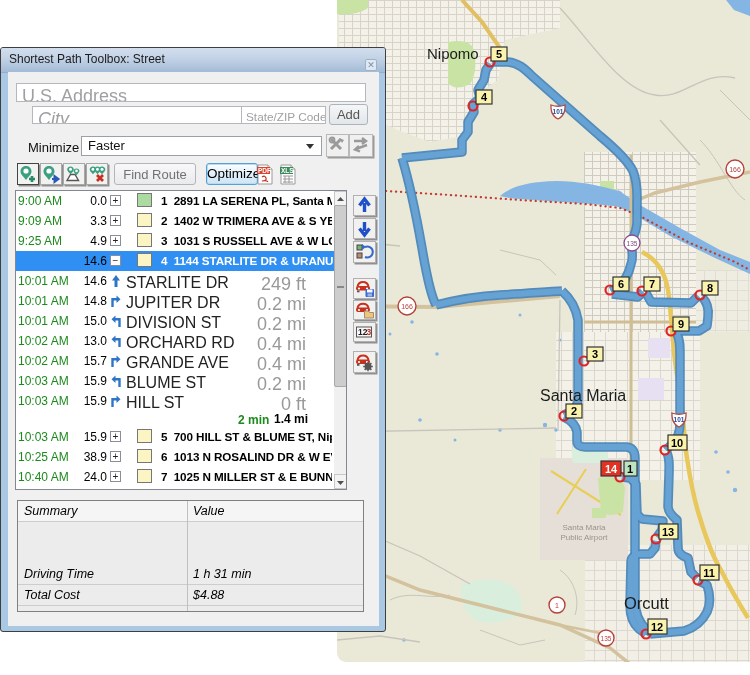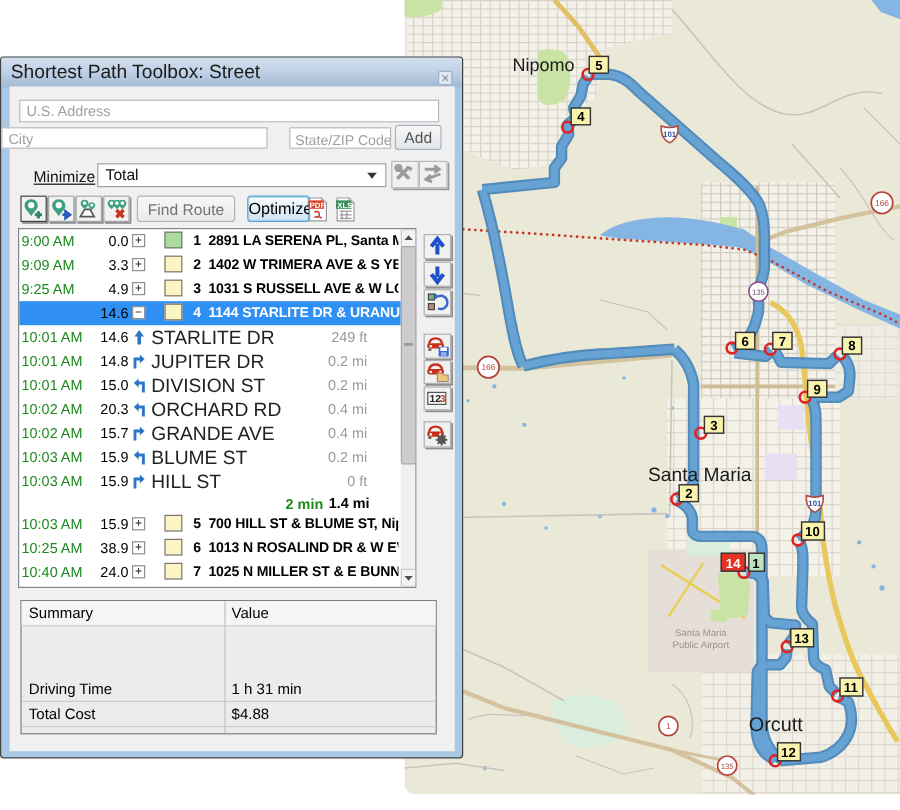--- a/index.html
+++ b/index.html
@@ -4,31 +4,31 @@
 <style>
 html,body{margin:0;padding:0;background:#fff;width:750px;height:675px;overflow:hidden;
   font-family:"Liberation Sans",sans-serif;}
 #stage{position:relative;width:750px;height:675px;}
 #map{position:absolute;left:337px;top:0;width:413px;height:662px;border-bottom-left-radius:9px;overflow:hidden;}
 #dlg{position:absolute;left:0;top:47px;width:386px;height:585px;border:1px solid #3f3f3f;border-radius:3px;
   background:#a9c8e3;box-sizing:border-box;}
 #tbar{left:0;top:0;width:384px;height:25px;background:linear-gradient(#d2deed,#c2d2e6 45%,#a3bbd6);border-radius:2px 2px 0 0;border-bottom:1px solid #93add0;}
 #dlg *{box-sizing:border-box;}
 .abs{position:absolute;}
-#title{left:8px;top:4px;font-size:16px;color:#1b1b1b;}
+#title{left:8px;top:4px;font-size:12px;color:#1b1b1b;}
 #closebtn{left:364px;top:11px;width:12px;height:12px;background:#dfe9f3;border:1px solid #9fb2c4;border-radius:2px;
  color:#7e8f9f;font-size:9px;line-height:10px;text-align:center;}
 #content{left:7px;top:24px;width:371px;height:554px;background:#f0f0f0;}
-.field{background:#fff;border:1px solid #b4b8bd;color:#a0a0a0;font-size:12px;padding:2px 0 0 5px;white-space:nowrap;overflow:hidden;}
+.field{background:#fff;border:1px solid #b4b8bd;color:#a0a0a0;font-size:18px;padding:2px 0 0 5px;white-space:nowrap;overflow:hidden;}
 #fUS{left:15px;top:35px;width:350px;height:19px;}
-#fCity{left:0;top:58px;width:222px;height:18px;}
+#fCity{left:31px;top:58px;width:222px;height:18px;font-style:italic;}
 #fState{left:240px;top:58px;width:85px;height:18px;font-size:11.8px;padding-left:4px;padding-top:3px;}
 #bAdd{left:328px;top:56px;width:39px;height:21px;background:linear-gradient(#f6f6f6,#e2e6ea);
  border:1px solid #aab4be;border-radius:3px;color:#555;font-size:13px;text-align:center;padding-top:2px;}
-#lblMin{left:27px;top:92px;font-size:13px;color:#111;text-decoration:underline;}
+#lblMin{left:27px;top:92px;font-size:13px;color:#111;}
 #ddl{left:80px;top:88px;width:241px;height:20px;background:#fff;border:1px solid #9aa0a8;font-size:13px;color:#111;
  padding:1px 0 0 6px;}
 #ddlArrow{left:305px;top:96px;width:0;height:0;border-left:4px solid transparent;border-right:4px solid transparent;border-top:5px solid #333;}
 .gbtn{background:#f0f0f0;border:1px solid #b9b9b9;box-shadow:1.5px 1.5px 0 #9a9a9a;}
 #bTools{left:325px;top:86px;width:23px;height:23px;}
 #bRoute{left:348px;top:86px;width:24px;height:23px;}
 .tbtn{background:#f2f2f0;border:1px solid #a8a8a8;box-shadow:1.5px 1.5px 0 #8f8f8f;}
 #p1{left:16px;top:115px;width:22px;height:22px;border:1px solid #444;}
 #p2{left:39px;top:115px;width:22px;height:22px;}
 #p3{left:62px;top:115px;width:22px;height:22px;}
@@ -41,28 +41,28 @@
 #bXls{left:277px;top:116px;width:19px;height:21px;}
 #list{left:14px;top:142px;width:332px;height:300px;background:#fff;border:1px solid #828790;overflow:hidden;}
 .row{position:absolute;left:0;width:316px;height:20px;font-size:12px;white-space:nowrap;overflow:hidden;}
 .row .tm{position:absolute;left:2px;top:3px;color:#1d8a1d;font-size:12px;}
 .row .ds{position:absolute;left:40px;top:3px;width:51px;text-align:right;color:#000;}
 .row .pm{position:absolute;left:94px;top:4px;width:11px;height:11px;border:1px solid #888f98;background:#fff;
   font-size:10px;line-height:9px;text-align:center;color:#222;}
 .row .sw{position:absolute;left:121px;top:2px;width:15px;height:14px;border:1px solid #777;}
 .row .tx{position:absolute;left:145px;top:3px;font-weight:bold;color:#000;font-size:11.7px;letter-spacing:-0.1px;}
 .row .st{position:absolute;left:110px;top:3px;color:#222;font-size:16px;}
-.row .di{position:absolute;right:26px;top:3px;color:#999;font-size:12px;}
+.row .di{position:absolute;right:26px;top:3px;color:#999;font-size:18px;}
 .row svg.ar{position:absolute;left:93px;top:3px;}
 .row.sel{background:#2f8ff2;width:318px;}
 #scroll{position:absolute;left:318px;top:0;width:13px;height:298px;background:#f0f0f0;}
 .sbtn{position:absolute;left:0;width:13px;height:15px;background:#f3f3f3;border:1px solid #c8c8c8;}
 #thumb{position:absolute;left:0;top:14px;width:13px;height:182px;background:#cdcdcd;border:1px solid #a8a8a8;border-radius:2px;}
 .sideb{position:absolute;width:23px;background:#f1f1ef;border:1px solid #b0b0b0;box-shadow:1.5px 1.5px 0 #8f8f8f;}
-#table{left:16px;top:452px;width:347px;height:112px;border:1px solid #808080;background:#ececec;}
+#table{left:16px;top:452px;width:347px;height:112px;border:1px solid #808080;background:#ececec;font-style:italic;}
 .trow{position:absolute;left:0;width:345px;height:21px;border-bottom:1px solid #cdcdcd;font-size:12.5px;color:#000;}
 .trow .c1{position:absolute;left:6px;top:3px;}
 .trow .c2{position:absolute;left:175px;top:3px;}
 #tdiv{position:absolute;left:169px;top:0;width:1px;height:110px;background:#c0c0c0;}
 </style>
 </head>
 <body>
 <div id="stage">
   <svg id="map" viewBox="337 0 413 662" width="413" height="662">
     <defs>
@@ -277,21 +277,21 @@
   <div id="dlg">
     <div class="abs" id="tbar"></div>
     <div class="abs" id="title">Shortest Path Toolbox: Street</div>
     <div class="abs" id="closebtn">✕</div>
     <div class="abs" id="content"></div>
     <div class="abs field" id="fUS">U.S. Address</div>
     <div class="abs field" id="fCity">City</div>
     <div class="abs field" id="fState">State/ZIP Code</div>
     <div class="abs" id="bAdd">Add</div>
     <div class="abs" id="lblMin">Minimize</div>
-    <div class="abs" id="ddl">Total</div>
+    <div class="abs" id="ddl">Faster</div>
     <div class="abs" id="ddlArrow"></div>
     <div class="abs gbtn" id="bTools"><svg width="21" height="21">
           <path d="M4,4 L14,14 M14,4 L4,14" stroke="#9a9a9a" stroke-width="3"></path>
           <path d="M12,3 L17,5 L15,8 Z" fill="#9a9a9a"></path>
           <circle cx="5" cy="5" r="2.5" fill="none" stroke="#9a9a9a" stroke-width="1.8"></circle>
         </svg></div>
     <div class="abs gbtn" id="bRoute"><svg width="22" height="21">
           <path d="M4,6 L15,6 M12,3 L16,6 L12,9" stroke="#9a9a9a" stroke-width="2.4" fill="none"></path>
           <path d="M17,10 L6,14 M9,11 L5,14.5 L10,16.5" stroke="#9a9a9a" stroke-width="2.4" fill="none"></path>
         </svg></div>
@@ -390,21 +390,21 @@
           <span class="ds">15.0</span>
           <svg class="ar" width="14" height="14">
             <path d="M10.5,13 L10.5,5.2 L6,5.2" stroke="#2e75c8" stroke-width="2.4" fill="none"></path>
             <path d="M6.5,1.5 L2.5,5.2 L6.5,9 Z" fill="#2e75c8"></path>
           </svg>
           <span class="st">DIVISION ST</span>
           <span class="di">0.2 mi</span>
         </div>
       <div class="row" style="top:140px">
           <span class="tm">10:02 AM</span>
-          <span class="ds">20.3</span>
+          <span class="ds">13.0</span>
           <svg class="ar" width="14" height="14">
             <path d="M10.5,13 L10.5,5.2 L6,5.2" stroke="#2e75c8" stroke-width="2.4" fill="none"></path>
             <path d="M6.5,1.5 L2.5,5.2 L6.5,9 Z" fill="#2e75c8"></path>
           </svg>
           <span class="st">ORCHARD RD</span>
           <span class="di">0.4 mi</span>
         </div>
       <div class="row" style="top:160px">
           <span class="tm">10:02 AM</span>
           <span class="ds">15.7</span>

